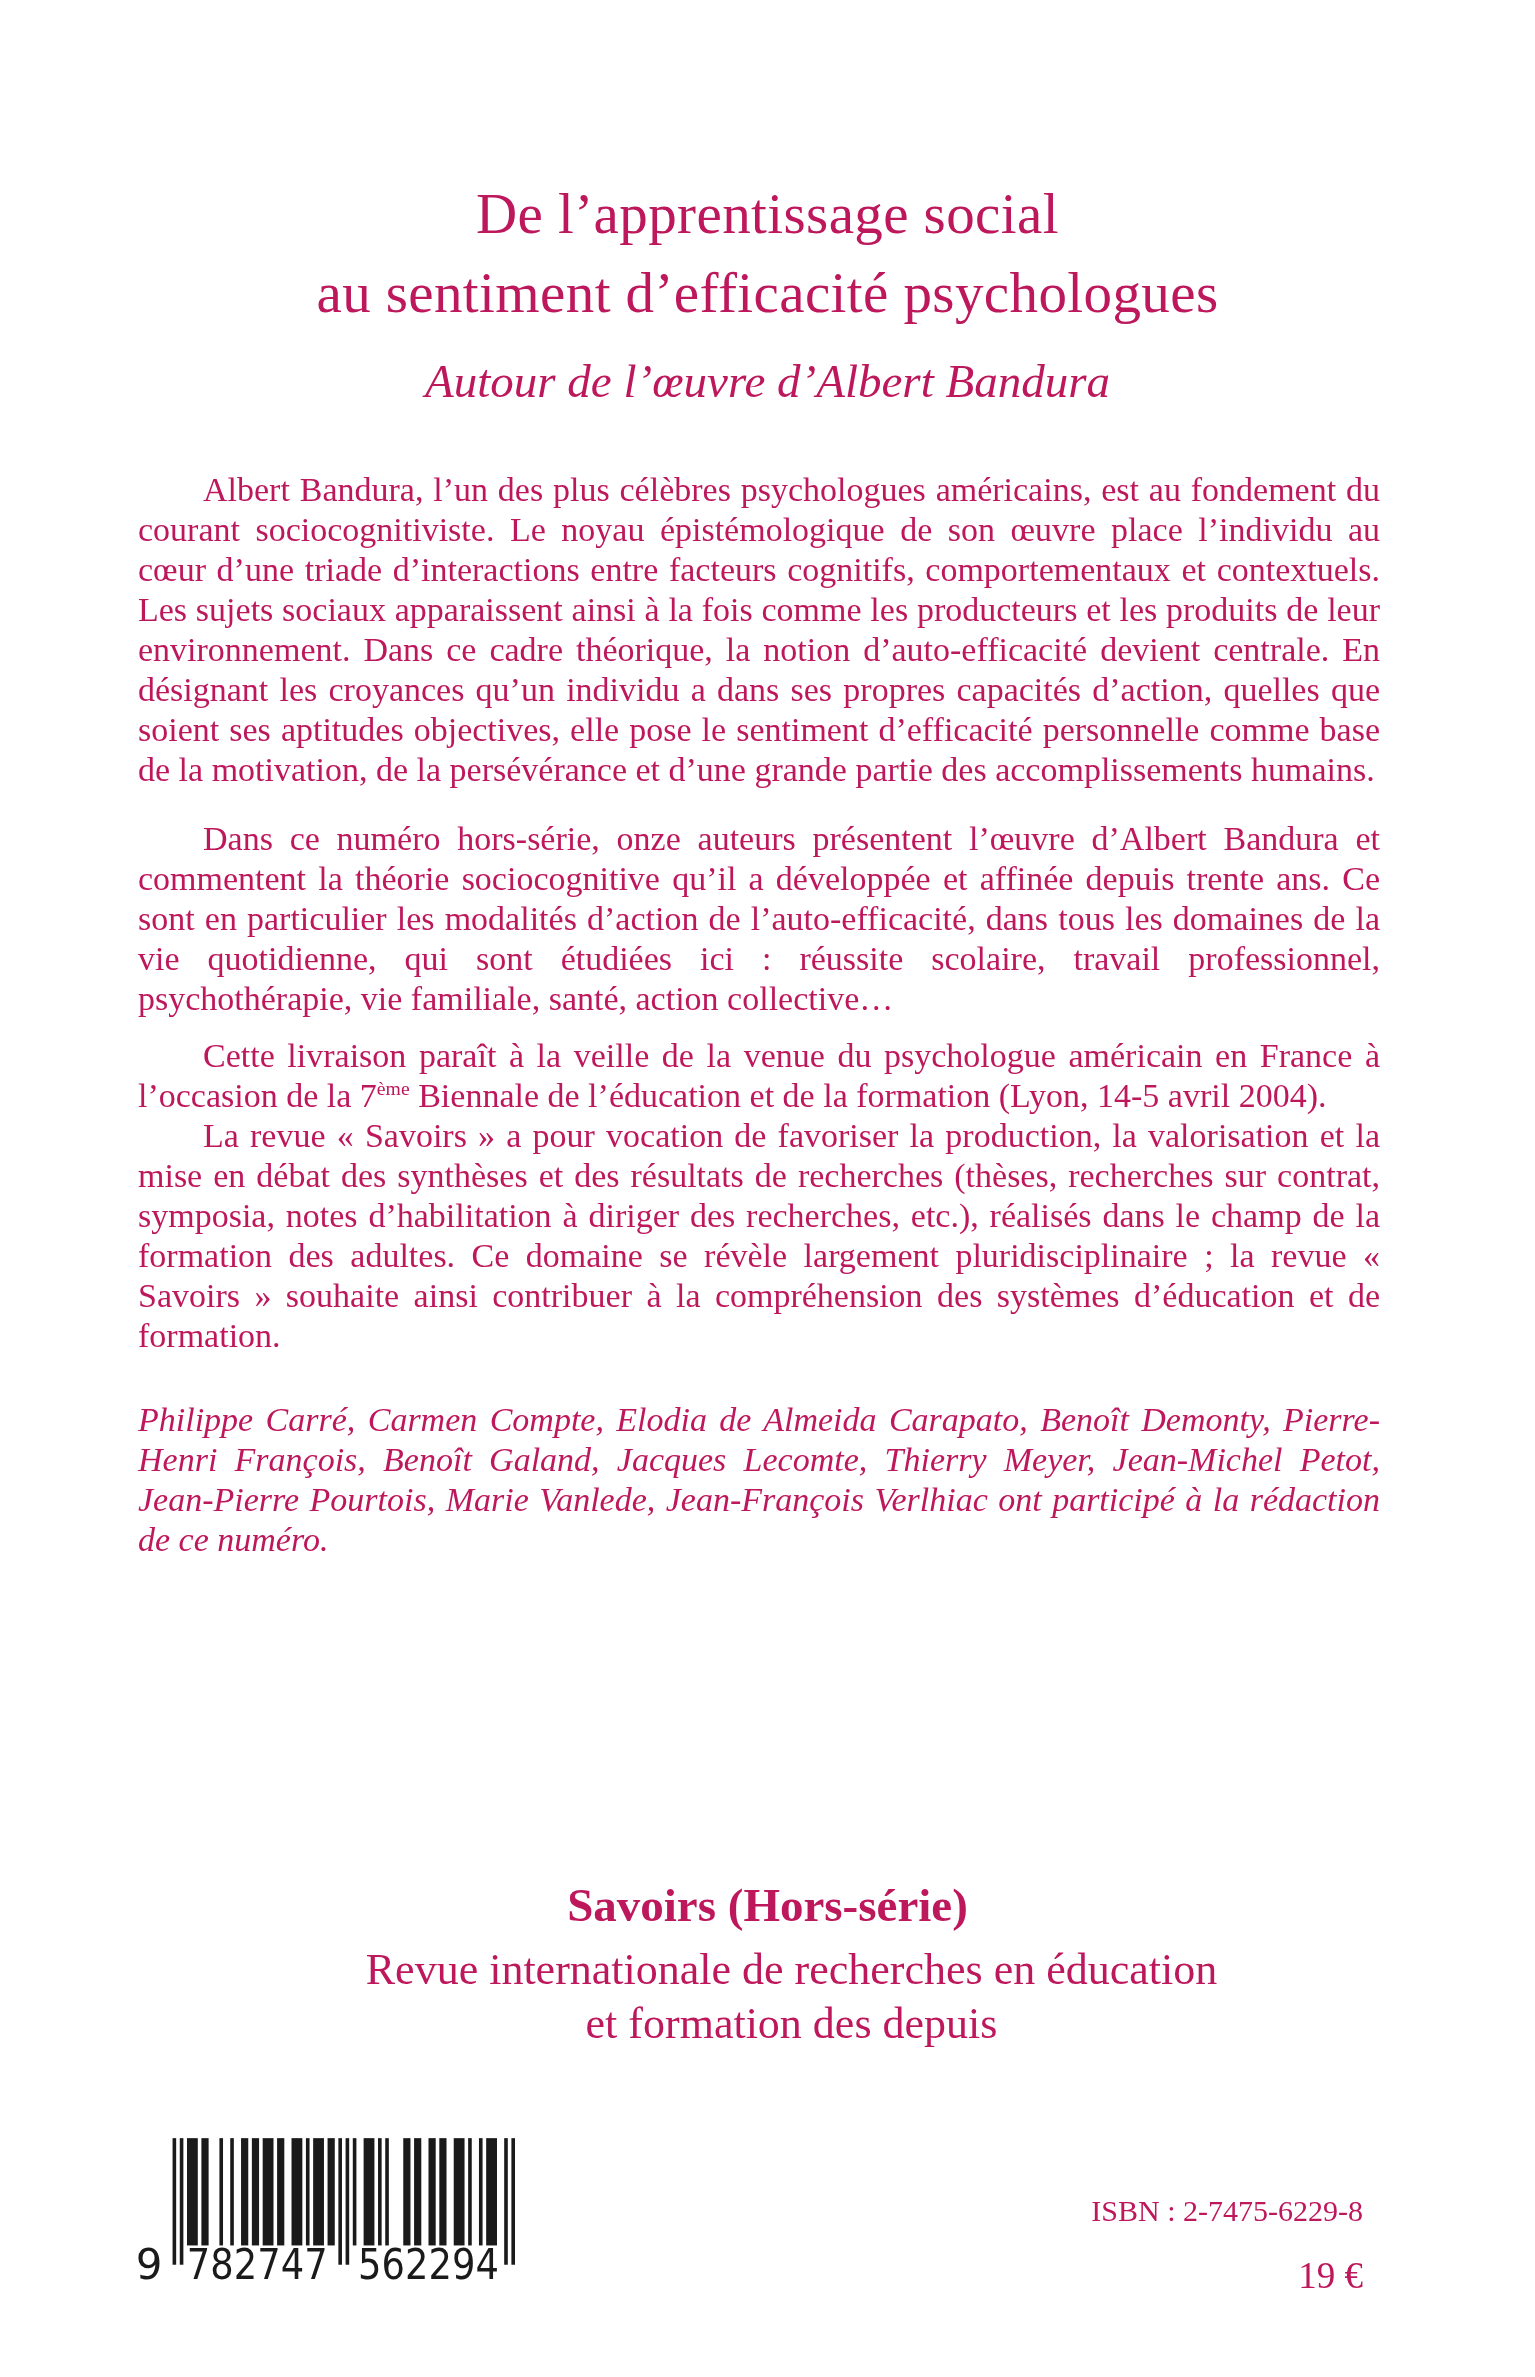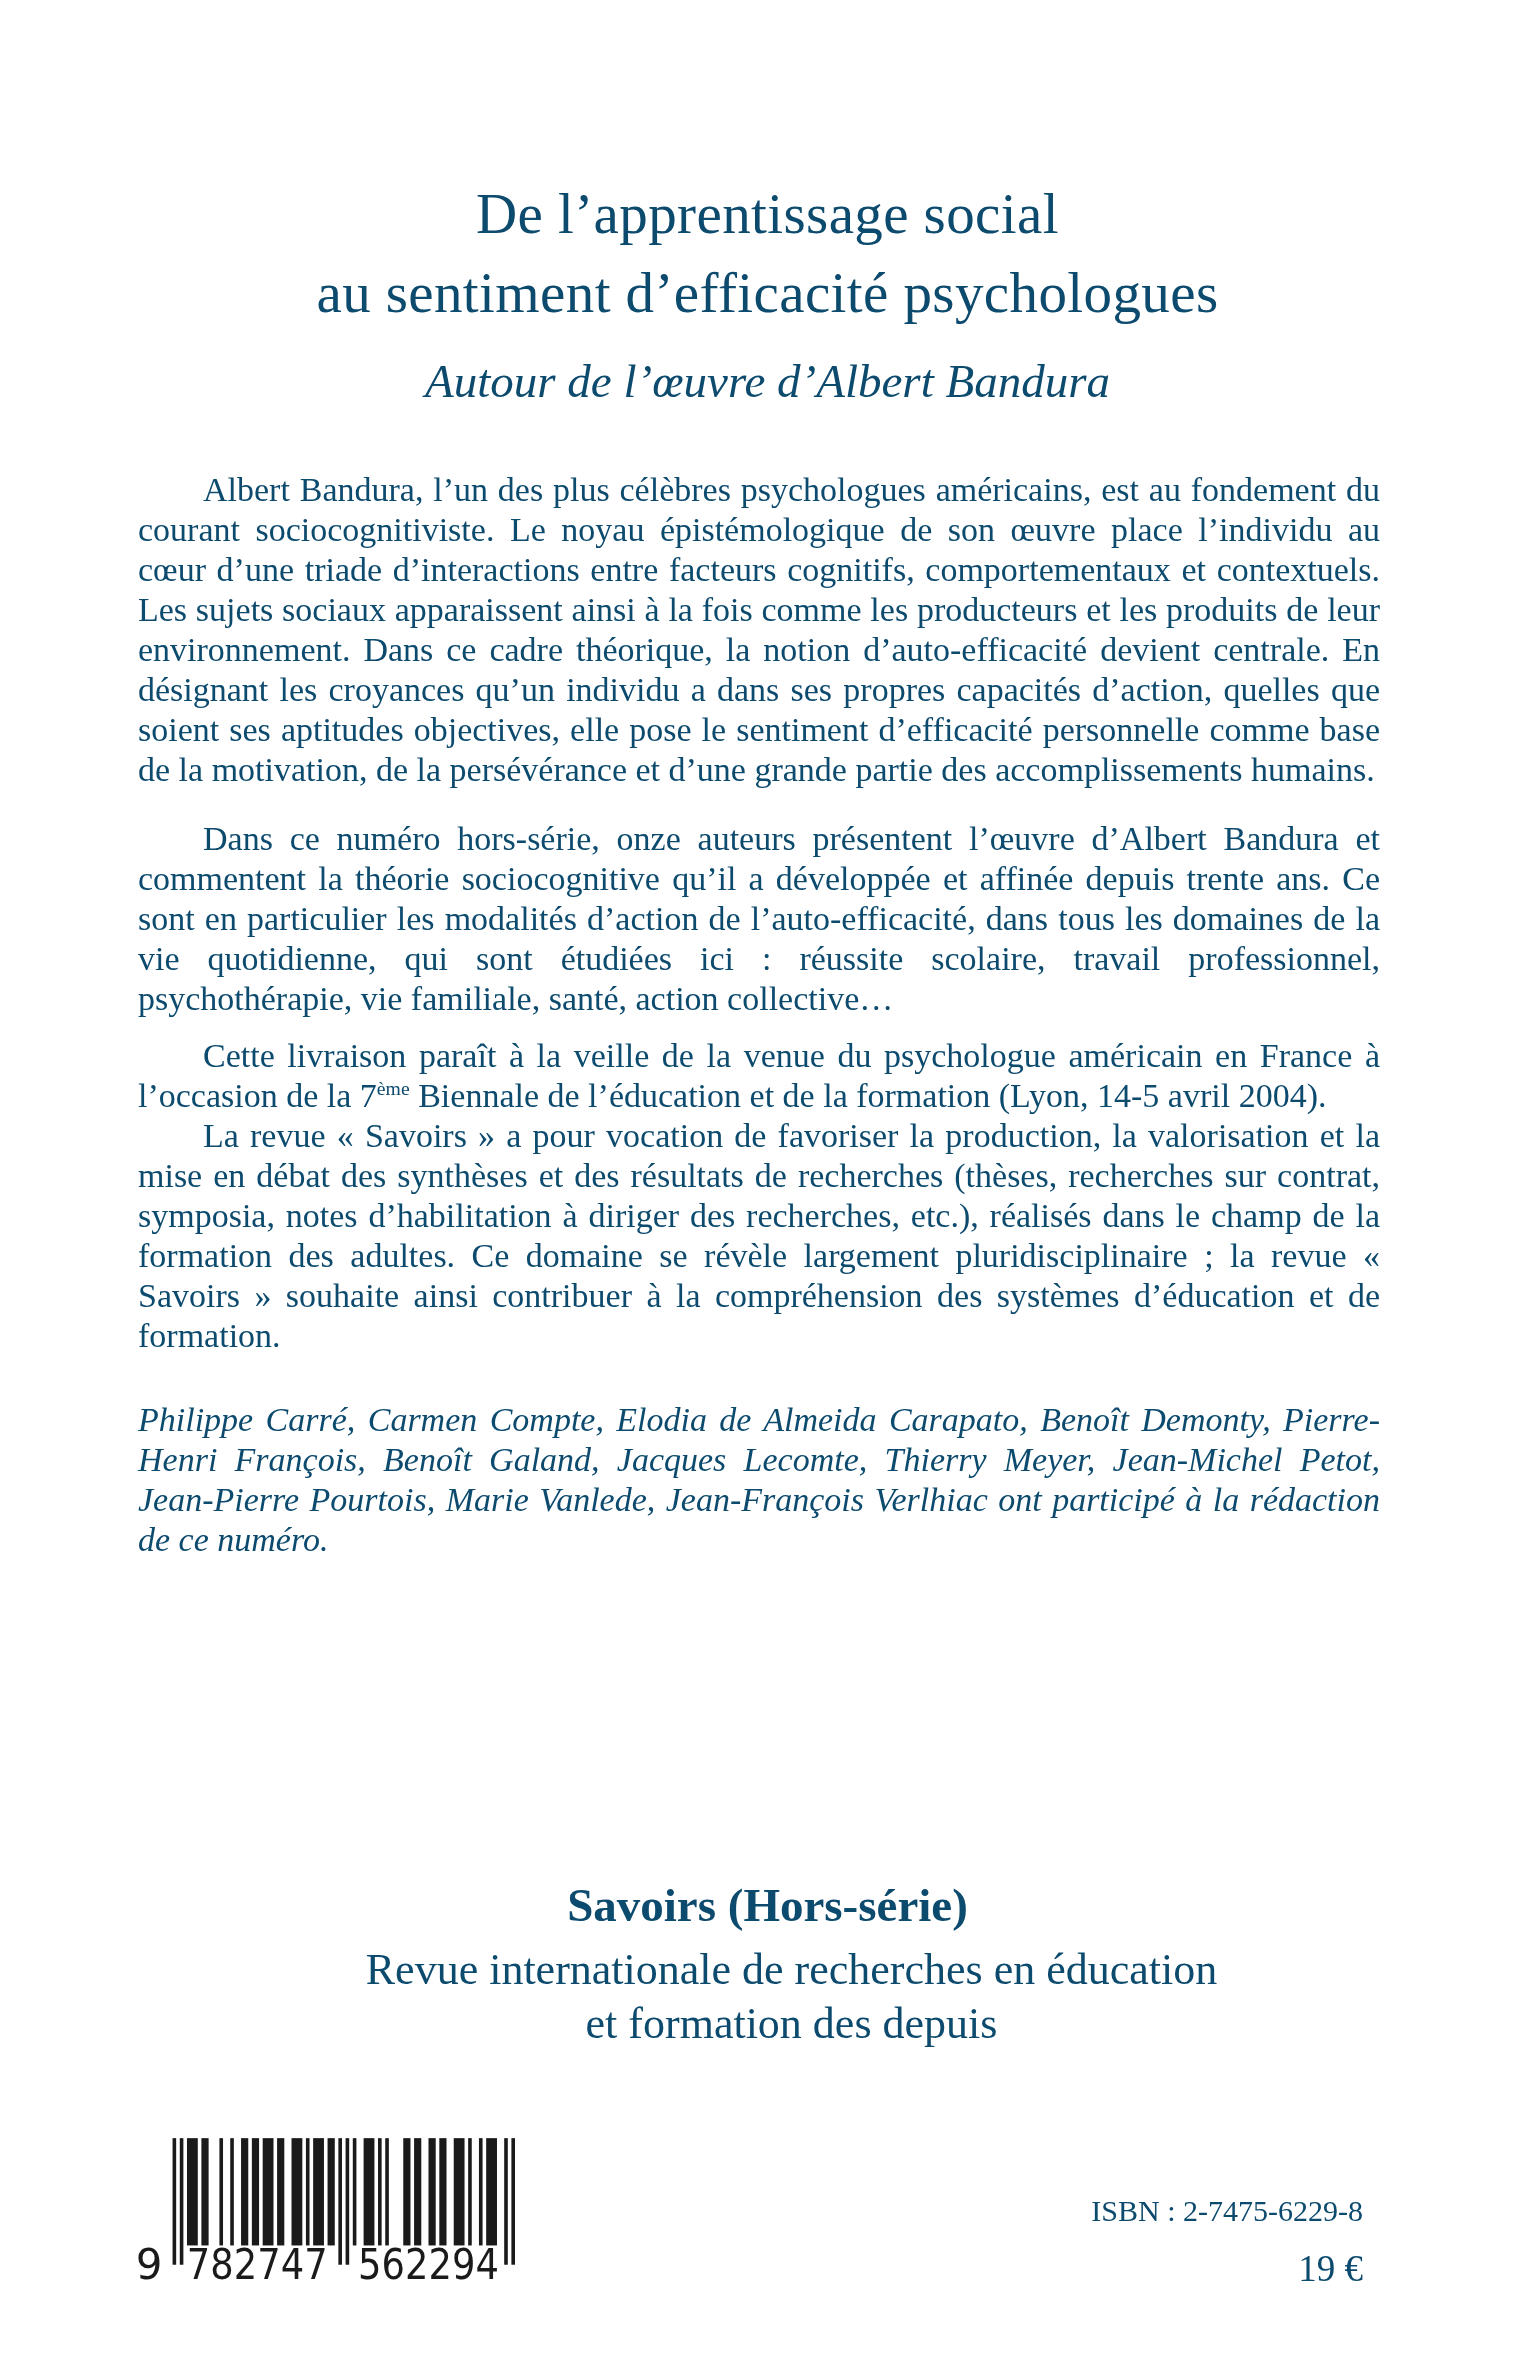--- a/index.html
+++ b/index.html
@@ -1,20 +1,20 @@
 <!DOCTYPE html>
 <html lang="fr" style="font-size:13.4px"><head>
 <meta charset="utf-8">
 <style>
   html,body{margin:0;padding:0;background:#ffffff;}
   #page{
     position:relative;
     width:1535px;height:2377px;
     background:#ffffff;
-    color:#0c4a6e;
+    color:#be185d;
     font-family:"Liberation Serif","DejaVu Serif",serif;
     overflow:hidden;
   }
   
   .title-block{
     position:absolute;top:174px;left:0;right:0;
     text-align:center;
   }
   .main-title{
     margin:0;
@@ -65,21 +65,21 @@
   .barcode-wrap svg{display:block;}
   .isbn-block{
     position:absolute;right:172px;top:2191px;
     text-align:right;
   }
   .isbn-line{
     margin:0;
     font-size:30px;line-height:40px;
   }
   .price-line{
-    margin:18px 0 0 0;
+    margin:25px 0 0 0;
     font-size:37px;line-height:40px;text-align:right;
   }
 </style>
 </head>
 <body>
 
 <div id="page">
 
   <div class="title-block">
     <h1 class="main-title"><span>De l’apprentissage social</span><br><span>au sentiment d’efficacité psychologues</span></h1>

